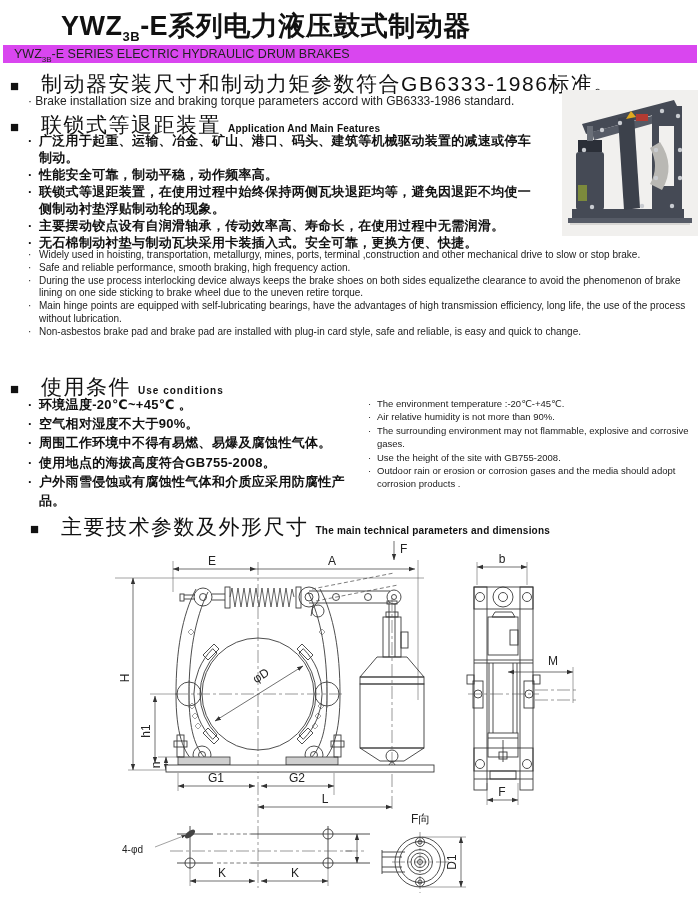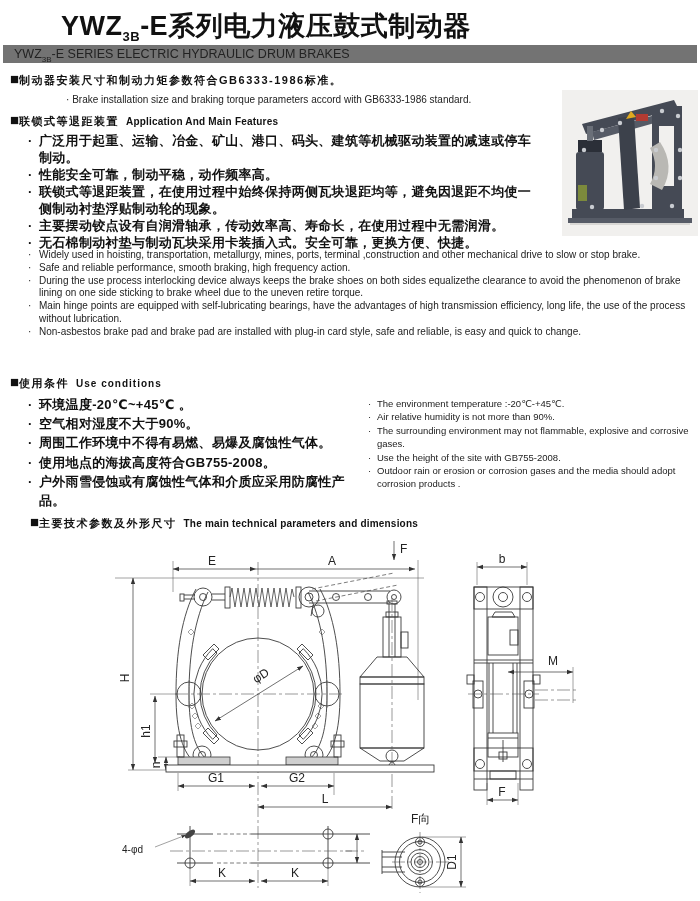--- a/index.html
+++ b/index.html
@@ -2,38 +2,38 @@
 <html><head>
 <meta charset="utf-8">
 <style>
   html,body{margin:0;padding:0;}
   body{width:700px;height:901px;position:relative;background:#fff;overflow:hidden;
        font-family:"Liberation Sans","DejaVu Sans",sans-serif;color:#111;}
   .abs{position:absolute;}
   
   .title{left:16px;top:8px;font-size:27px;font-weight:bold;letter-spacing:.5px;white-space:nowrap;margin-left:45px;}
   .title sub{font-size:13px;font-weight:bold;}
-  .band{left:3px;top:45px;width:694px;height:18px;background:#737373;line-height:18px;
+  .band{left:3px;top:45px;width:694px;height:18px;background:#d946ef;line-height:18px;
         padding-left:11px;box-sizing:border-box;font-size:12.5px;color:#222;white-space:nowrap;}
   .band sub{font-size:8px;}
   
   .sech{left:10px;white-space:nowrap;}
   .sech .mark{font-size:15px;font-weight:bold;}
-  .sech .zh{font-size:11px;font-weight:bold;letter-spacing:1.5px;}
+  .sech .zh{font-size:21px;font-weight:normal;letter-spacing:1.5px;padding-left:22px;}
   .sech .en{font-size:10px;font-weight:bold;margin-left:7px;letter-spacing:.2px;}
   
   .list{display:block;}
   .brow{display:flex;}
   .brow .dot{flex:none;width:11px;}
   .brow .btxt{flex:1;}
   .zh-list{font-size:13px;font-weight:600;line-height:17px;letter-spacing:.3px;}
   .zh-list2{font-size:13px;font-weight:600;line-height:19.2px;letter-spacing:.3px;}
   .en-list{font-size:10px;line-height:12.8px;color:#222;}
   .en-list2{font-size:9.5px;line-height:13.4px;color:#222;}
-  .en-single{font-size:10px;color:#222;margin-left:38px;}
+  .en-single{font-size:12px;color:#222;}
   svg{display:block;}
   svg text{font-family:"Liberation Sans","DejaVu Sans",sans-serif;font-size:12px;fill:#222;}
   svg text.sm{font-size:10px;}
   .ol{stroke:#3a3a3a;stroke-width:.9;fill:none;}
   .thin{stroke:#555;stroke-width:.55;fill:none;}
   .dim{stroke:#333;stroke-width:.7;fill:none;}
   .cl{stroke:#555;stroke-width:.6;fill:none;stroke-dasharray:13 3 3 3;}
   .dsh{stroke:#444;stroke-width:.7;fill:none;stroke-dasharray:4 2.5;}
   .pad{fill:#cfcfcf;stroke:#3a3a3a;stroke-width:.8;}
   .wfill{fill:#fff;stroke:#3a3a3a;stroke-width:.9;}

